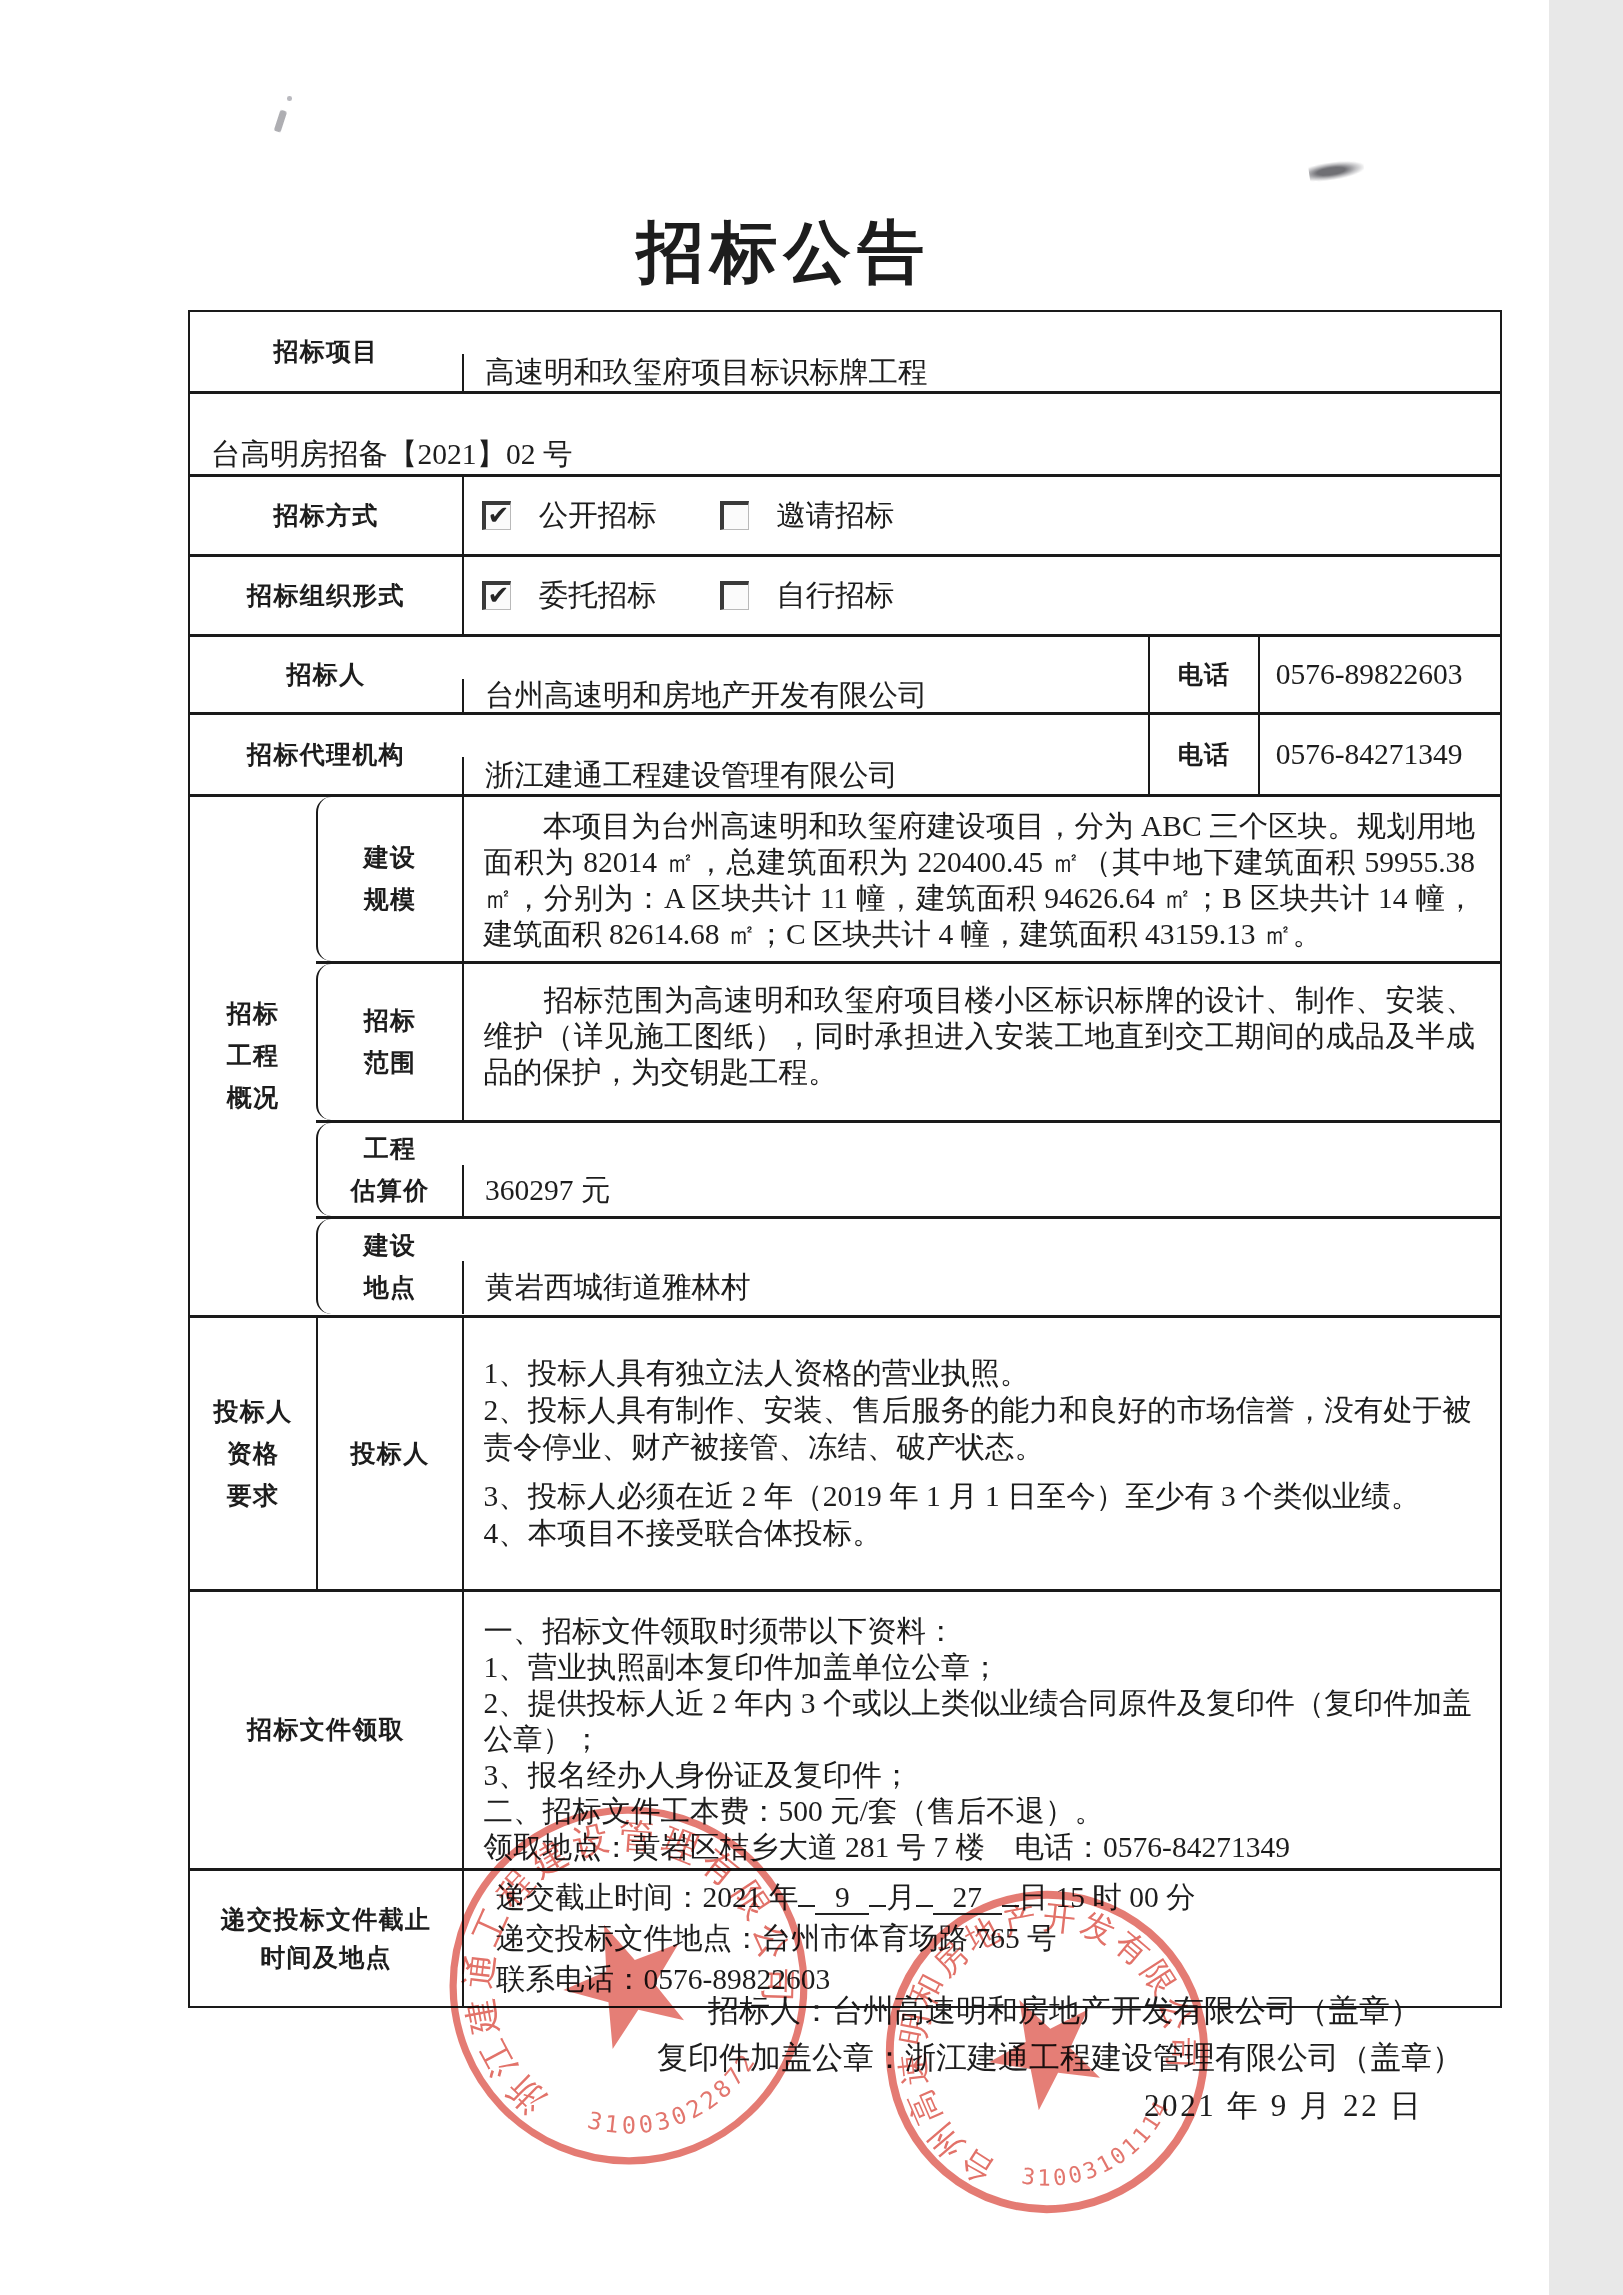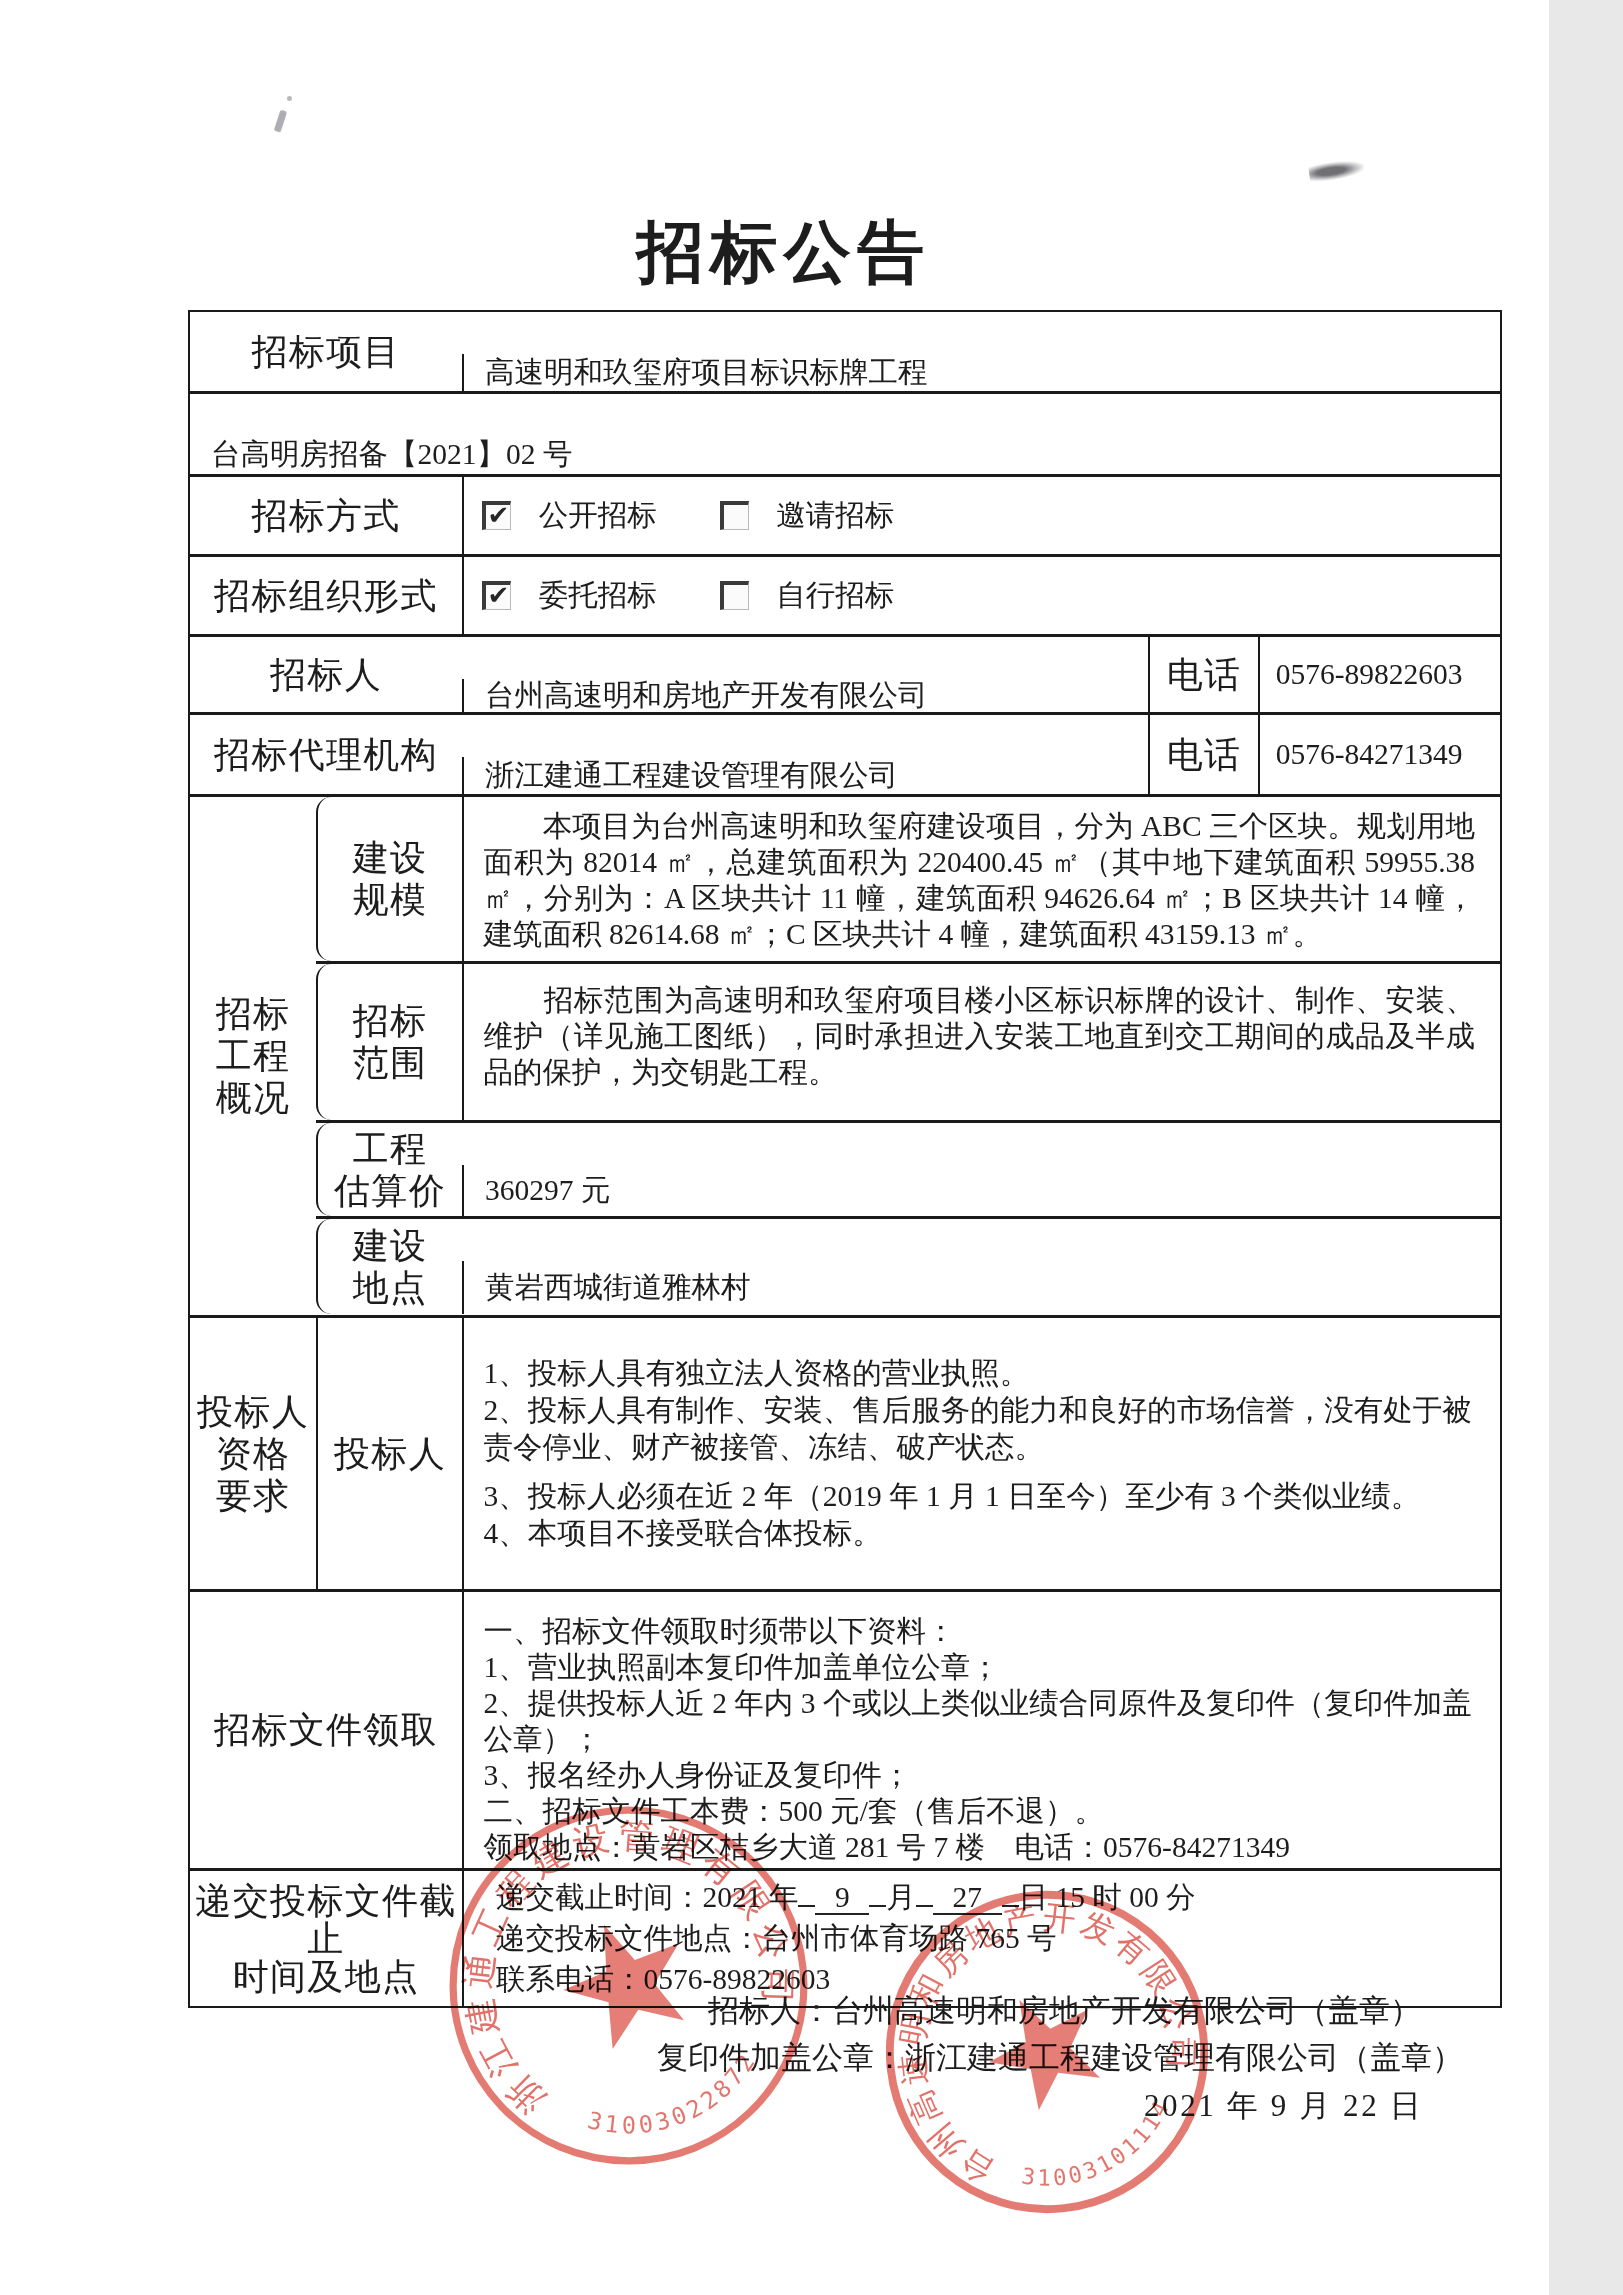--- a/index.html
+++ b/index.html
@@ -10,21 +10,21 @@
              font-size:67px;font-weight:700;letter-spacing:6.5px;white-space:nowrap;}
   
   .tbl{position:absolute;left:188px;top:310px;width:1310px;border:2.6px solid #1a1a1a;background:transparent;}
   .tr{display:flex;border-top:3.3px solid #1a1a1a;}
   .tr:first-child{border-top:none;}
   .td{border-left:2px solid #1a1a1a;box-sizing:border-box;display:flex;align-items:center;min-width:0;}
   .tr > .td:first-child{border-left:none;}
   .stack{flex:1;display:flex;flex-direction:column;min-width:0;}
   .sub{display:flex;border-top:3.3px solid #1a1a1a;box-sizing:border-box;min-width:0;}
   .sub:first-child{border-top:none;}
-  .lab{justify-content:center;text-align:center;font-size:36px;letter-spacing:1.3px;line-height:42px;}
+  .lab{justify-content:center;text-align:center;font-size:25px;letter-spacing:1.3px;line-height:42px;font-weight:bold;}
   .pre{white-space:pre-line;border-radius:15px;}
   .val{padding-left:21px;font-size:29.5px;margin-top:42px;}
   .par{display:block;font-size:29.5px;line-height:36px;text-align:justify;padding:10.5px 25px 6.5px 19.6px;}
   .list{display:flex;flex-direction:column;justify-content:center;font-size:29.5px;line-height:37px;padding:0 25px 0 19.6px;}
   .wA{width:272px;}.wA1{width:126px;}.wA2{width:146px;}
   .wB1{width:686px;}.wB2{width:110px;}
   .grow{flex:1;}
   .phone-num{padding-left:15.7px;font-size:29.5px;}
   
   .opts{display:flex;align-items:center;padding-left:18.3px;gap:0;}

